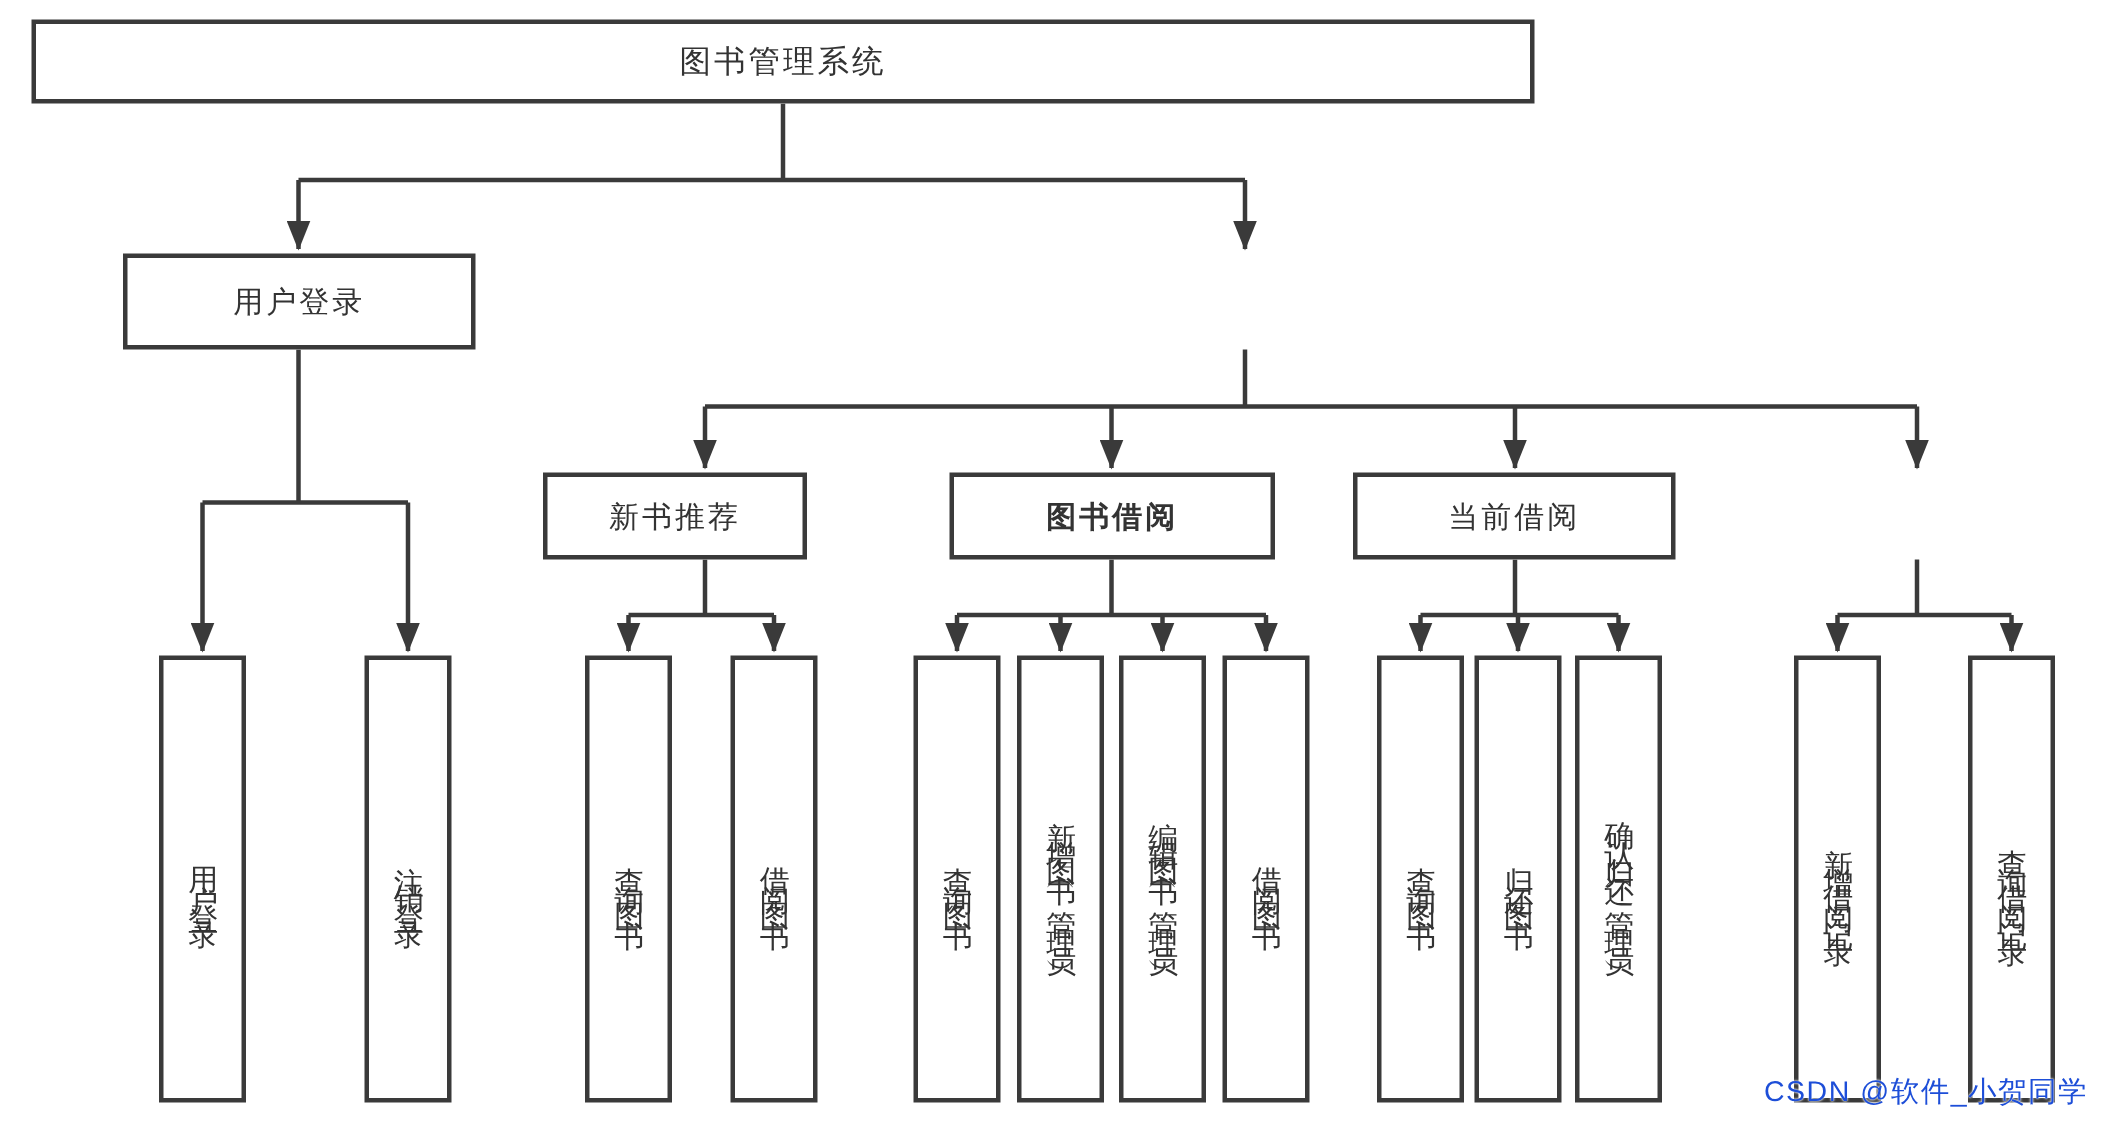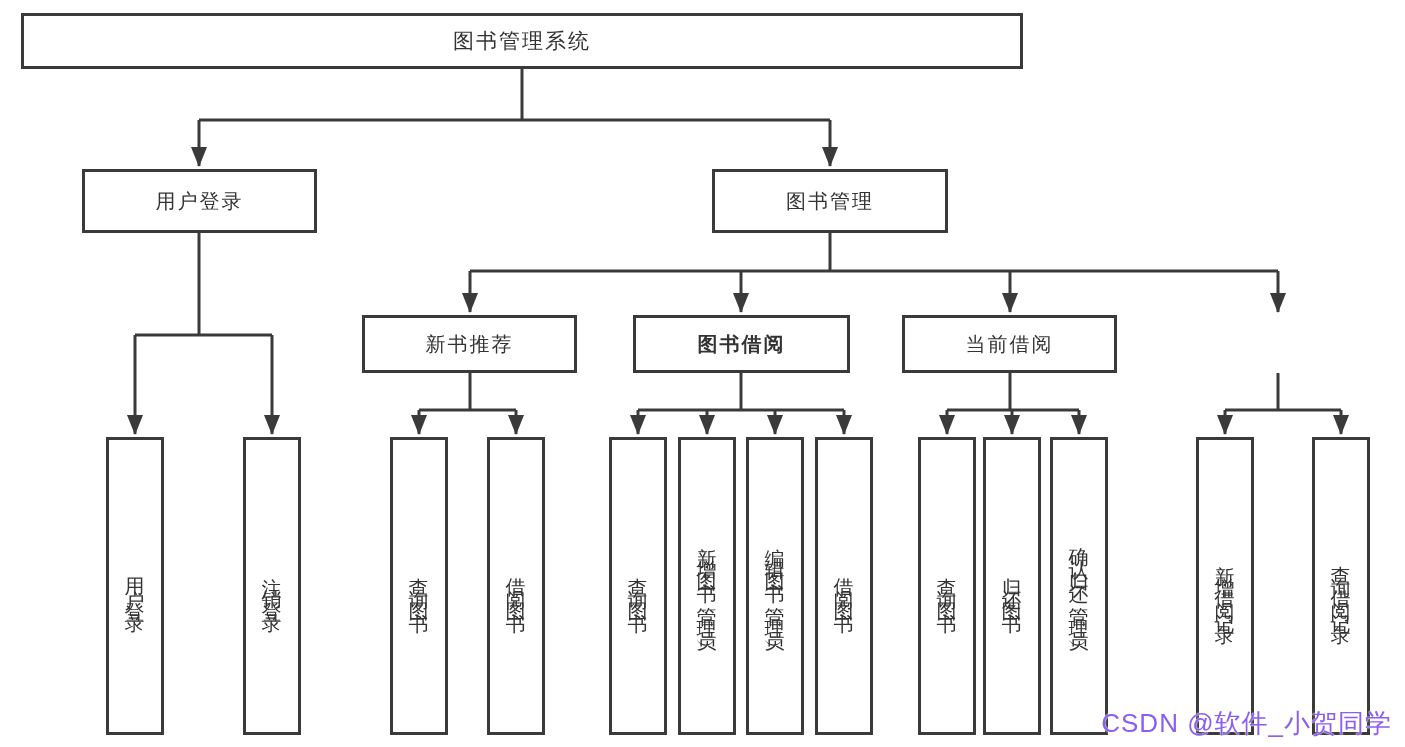--- a/index.html
+++ b/index.html
@@ -39,23 +39,23 @@
     writing-mode: vertical-rl;
     text-orientation: mixed;
     font-size: 20px;
     letter-spacing: 12px;
     line-height: 1;
   }
   .watermark {
     position: absolute;
     right: 13px;
     bottom: 6px;
-    font-size: 26px;
+    font-size: 19px;
     letter-spacing: 1px;
-    color: #8b5cf6;
+    color: #1d4ed8;
     text-shadow: 0 0 2px #ffffff, 0 0 1px #ffffff;
     white-space: nowrap;
     z-index: 5;
   }
 </style>
 </head>
 <body>
 
 <div class="canvas">
 
@@ -105,23 +105,22 @@
       <path d="M1278 373 V410"></path>
       <path d="M1225 410 H1341"></path>
       <path d="M1225 410 V434" marker-end="url(#arrow)"></path>
       <path d="M1341 410 V434" marker-end="url(#arrow)"></path>
     </g>
   </svg>
 
   <div class="box hbox root" style="left:21px; top:13px; width:1002px; height:56px;">图书管理系统</div>
 
   <div class="box hbox" style="left:82px; top:169px; width:235px; height:64px;">用户登录</div>
-  <div class="box hbox" style="left:712px; top:169px; width:236px; height:64px;">图书管理</div>
 
-  <div class="box hbox" style="left:362px; top:315px; width:215px; height:58px;">新书推荐</div>
+  <div class="box hbox" style="left:362px; top:315px; width:176px; height:58px;">新书推荐</div>
   <div class="box hbox" style="left:633px; top:315px; width:217px; height:58px;font-weight:bold;">图书借阅</div>
   <div class="box hbox" style="left:902px; top:315px; width:215px; height:58px;">当前借阅</div>
 
   <div class="box vbox" style="left:106px; top:437px; width:58px; height:298px;">用户登录</div>
   <div class="box vbox" style="left:243px; top:437px; width:58px; height:298px;">注销登录</div>
 
   <div class="box vbox" style="left:390px; top:437px; width:58px; height:298px;">查询图书</div>
   <div class="box vbox" style="left:487px; top:437px; width:58px; height:298px;">借阅图书</div>
 
   <div class="box vbox" style="left:609px; top:437px; width:58px; height:298px;">查询图书</div>

